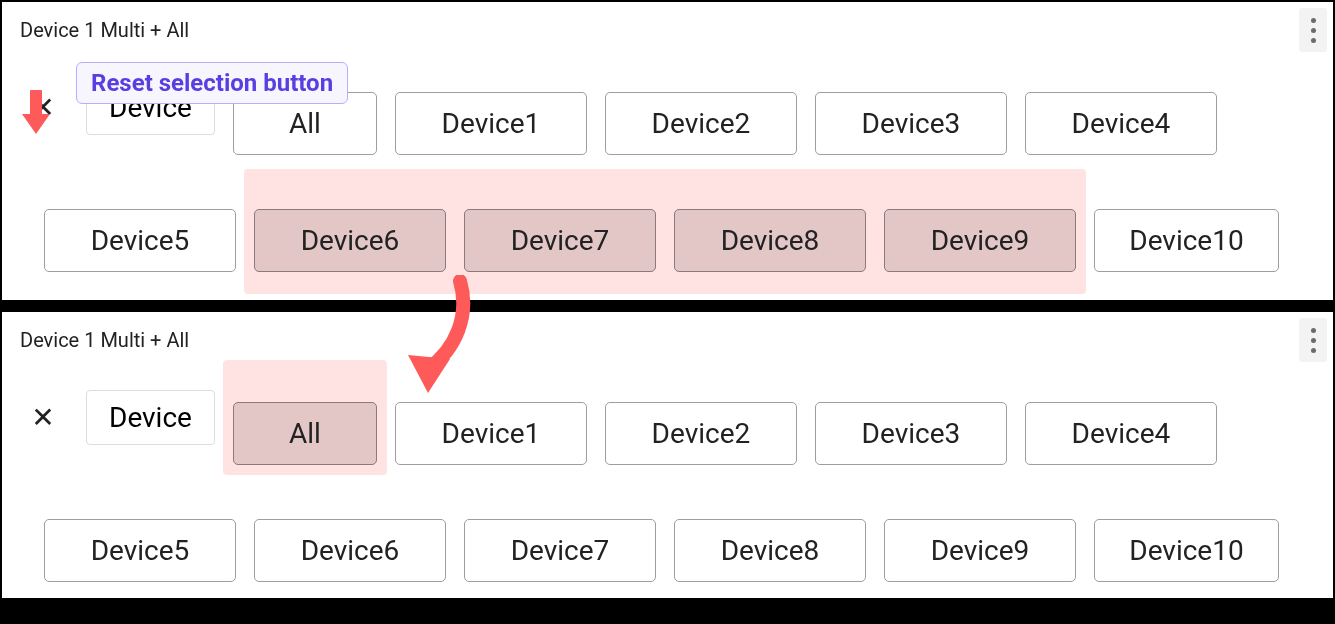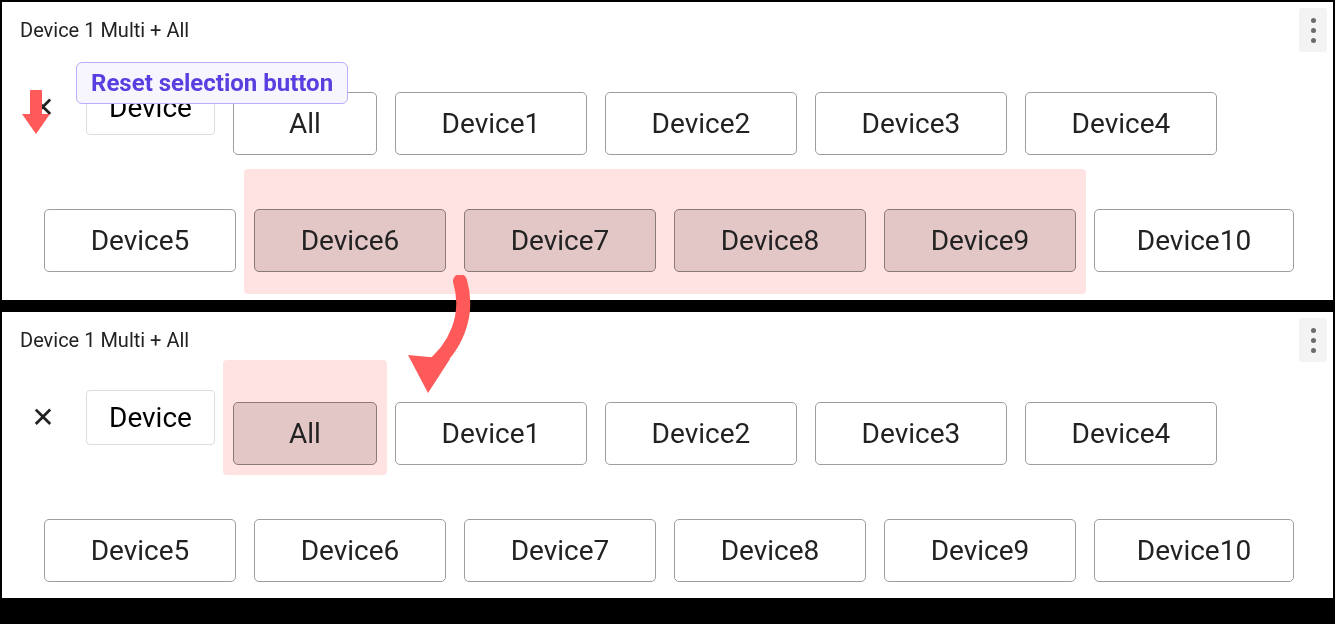--- a/index.html
+++ b/index.html
@@ -74,21 +74,21 @@
     color: #222;
     font-size: 28px;
     padding: 14px 0;
     border-radius: 5px;
     text-align: center;
     cursor: pointer;
     margin-top: 32px;
   }
   .chip-all { width: 144px; }
   .chip-dev { width: 192px; }
-  .chip-dev-last { width: 200px; }
+  .chip-dev-last { width: 185px; }
   .highlight-group {
     display: flex;
     gap: 18px;
     padding: 8px 10px 22px 10px;
     margin: -8px -10px -22px -10px;
     background: #ffe3e3;
     border-radius: 4px;
   }
   .highlight-group.inline { align-items: center; }
   .chip.selected {

